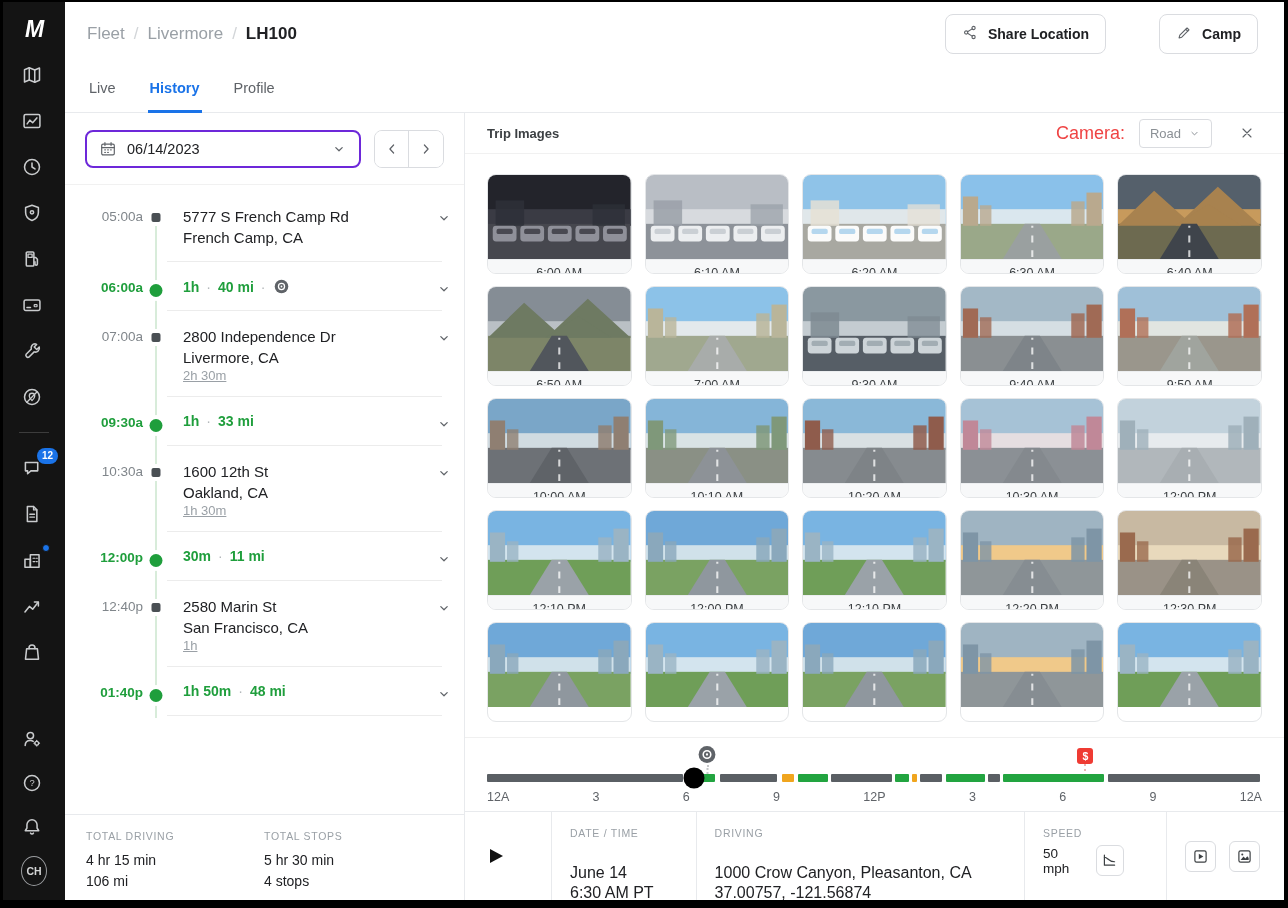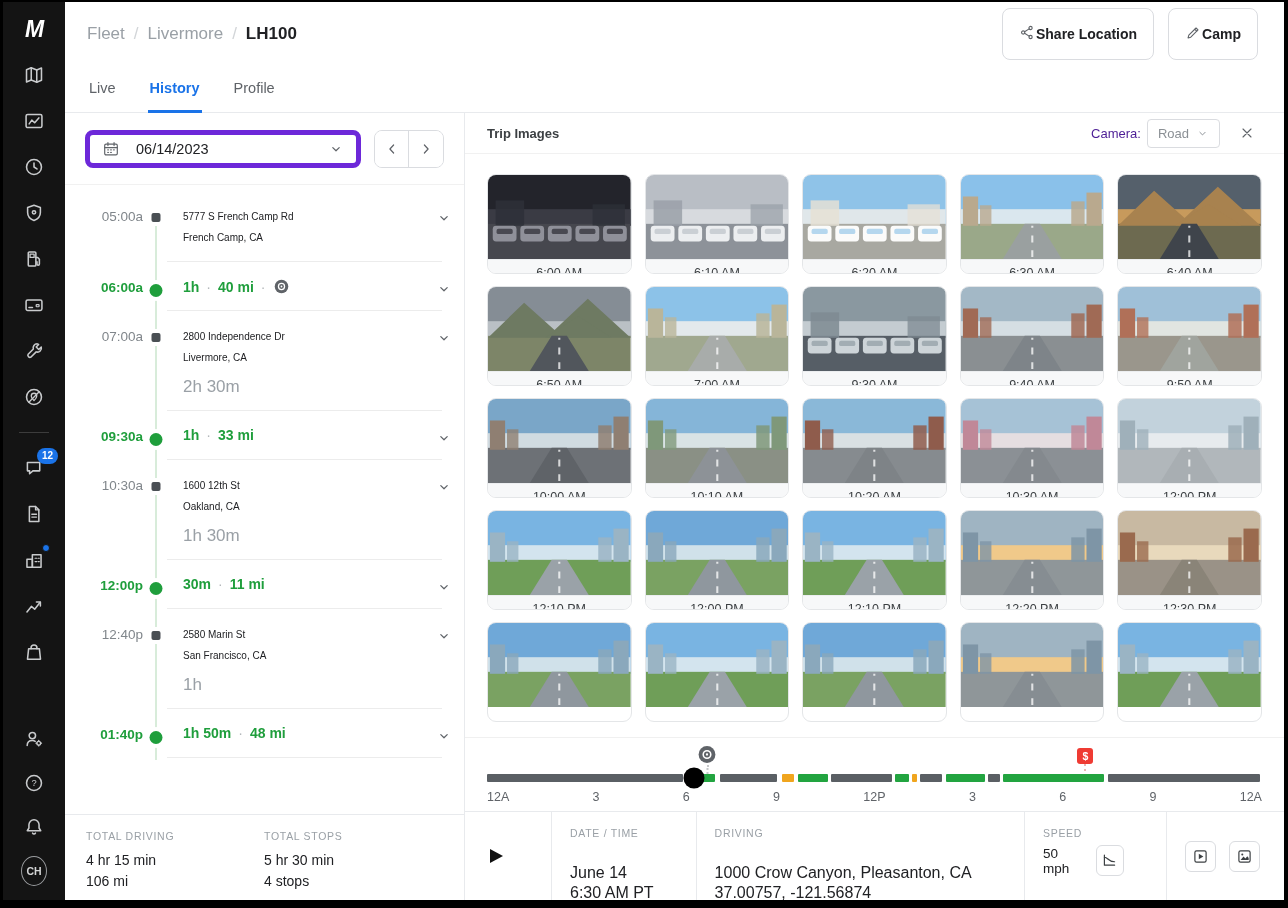--- a/index.html
+++ b/index.html
@@ -12,86 +12,86 @@
     font-family:"Liberation Sans","DejaVu Sans",sans-serif; color:var(--ink);}
   .screen{width:1288px;height:908px;border-style:solid;border-color:#000;
     border-width:2px 4px 8px 3px; display:flex; background:#fff; overflow:hidden;}
 
   
   .rail{width:62px; background:var(--rail-bg); display:flex; flex-direction:column; justify-content:space-between; flex:0 0 62px;}
   .rail-logo{height:54px; display:flex; align-items:center; justify-content:center;
     color:#fff; font-size:23px; font-weight:800; font-style:italic; letter-spacing:-1px;}
   .rail-group{display:flex; flex-direction:column; align-items:center; gap:20px; padding:6px 0 10px;}
   .rail-group.bottom{gap:18px; padding-bottom:16px;}
-  .rail-item{position:relative; width:26px; height:26px; display:flex; align-items:center; justify-content:center; cursor:pointer;}
+  .rail-item{position:relative; width:26px; height:26px; display:flex; align-items:center; justify-content:flex-start; cursor:pointer;}
   .rail-item svg{width:22px;height:22px;}
   .rail-div{width:30px; height:1px; background:#3c3c3c; margin:2px 0;}
   .rail-badge{position:absolute; top:-7px; right:-11px; background:var(--blue); color:#fff;
     font-size:10px; font-weight:700; line-height:1; padding:3px 5px; border-radius:9px;}
   .rail-dot{position:absolute; top:-3px; right:-3px; width:8px; height:8px; border-radius:50%; background:var(--blue); border:1.5px solid var(--rail-bg);}
   .rail-avatar{width:30px;height:30px;border-radius:50%;border:1.5px solid #9b9da0;color:#d6d7d8;
     display:flex;align-items:center;justify-content:center;font-size:10.5px;font-weight:600;}
 
   
   .main{flex:1; display:flex; flex-direction:column; min-width:0;}
   .topbar{height:64px; display:flex; align-items:center; justify-content:space-between; padding:0 26px 0 22px;}
   .crumbs{display:flex; align-items:center; gap:9px; font-size:17px;}
   .crumb{color:var(--gray2);} .crumb.sep{color:#d2d5d8;} .crumb.current{color:var(--ink); font-weight:700;}
   .topbar-actions{display:flex; gap:14px;}
-  .btn{display:flex; align-items:center; height:52px; padding:0 16px; background:#fff;
-    border:1px solid #dadce0; border-radius:8px; font-size:14px; font-weight:600; color:var(--ink); cursor:pointer;}
+  .btn{display:flex; align-items:center; gap:9px; height:40px; padding:0 16px; background:#fff;
+    border:1px solid #dadce0; border-radius:8px; font-size:14px; font-weight:600; color:var(--ink); cursor:pointer;margin-left:39px;}
   .btn svg{width:17px;height:17px;}
 
   .tabs{display:flex; gap:30px; padding:0 22px; border-bottom:1px solid var(--border); height:47px;}
   .tab{display:flex; align-items:center; font-size:14.5px; color:#5f6368; cursor:pointer;
     border-bottom:3px solid transparent; padding:0 2px; margin-bottom:-1px;}
   .tab.active{color:var(--blue); font-weight:600; border-bottom-color:var(--blue);}
 
   .content{flex:1; display:flex; min-height:0;}
 
   
   .left-panel{width:400px; flex:0 0 400px; border-right:1px solid var(--border); display:flex; flex-direction:column; min-height:0;}
   .date-row{display:flex; align-items:center; gap:13px; padding:17px 20px 16px; border-bottom:1px solid #f1f1f1;}
-  .date-picker{flex:1; height:38px; border:5px solid #6d28d9; border-radius:8px; display:flex;
-    align-items:center; padding:0 12px; gap:16px; cursor:pointer;}
+  .date-picker{flex:1; height:38px; border:2px solid #6d28d9; border-radius:8px; display:flex;
+    align-items:center; padding:0 12px; gap:10px; cursor:pointer;}
   .date-picker .dval{flex:1; font-size:14.5px; color:var(--ink);}
   .date-nav{display:flex; border:1px solid #dadce0; border-radius:8px; overflow:hidden; height:38px;}
   .date-nav button{width:34px; background:#fff; border:none; display:flex; align-items:center; justify-content:center; cursor:pointer;}
   .date-nav button:first-child{border-right:1px solid #dadce0;}
   .icon16{width:16px;height:16px;} .icon18{width:18px;height:18px;}
 
   .trip-list{flex:1; overflow:hidden; padding:6px 0 0;}
   .trow{display:flex; position:relative; padding:15px 0 14px; cursor:pointer;}
   .trow::after{content:''; position:absolute; left:102px; right:22px; bottom:0; height:1px; background:var(--border2);}
   .t-time{width:78px; flex:0 0 78px; text-align:right; padding-left:21px; font-size:13.5px; color:var(--gray); padding-top:3px;}
   .t-time.drive{color:var(--green); font-weight:600;}
   .t-rail{width:26px; flex:0 0 26px; position:relative;}
   .t-rail::before{content:''; position:absolute; left:50%; top:-16px; bottom:-16px; width:2px; margin-left:-1px; background:#d8ecda;}
   .trow.first .t-rail::before{top:9px;}
   .t-marker{position:absolute; left:50%; top:7px; transform:translateX(-50%); z-index:1;}
   .t-marker.stop{width:9px;height:9px;background:#4a4f54;border-radius:2px;box-shadow:0 0 0 4px #fff;}
   .t-marker.drive{width:13px;height:13px;background:var(--green);border-radius:50%;box-shadow:0 0 0 4px #fff;}
   .t-body{flex:1; padding-left:14px; min-width:0;}
-  .t-title{font-size:10px; line-height:21px; color:var(--ink);}
-  .t-dur{font-size:17px; color:var(--gray2); margin-top:9px;}
+  .t-title{font-size:15px; line-height:21px; color:var(--ink);}
+  .t-dur{font-size:13px; color:var(--gray2); text-decoration:underline;}
   .t-drive{display:flex; align-items:center; gap:7px; font-size:14px; font-weight:600; color:var(--green); padding-top:1px;}
   .t-dot{color:#b4b8bb; font-weight:400;}
   .t-cam{width:17px;height:17px; display:inline-flex;}
   .t-chev{width:40px; flex:0 0 40px; display:flex; justify-content:center; padding-top:4px; color:#5f6368;}
 
   .totals{border-top:1px solid var(--border); padding:15px 0 0 21px; height:86px; flex:0 0 86px; display:flex;}
   .tot-col{width:178px;}
   .tot-label{font-size:10.5px; letter-spacing:.7px; color:var(--gray2); font-weight:500;}
   .tot-v{font-size:14px; color:var(--ink); margin-top:8px; line-height:21px;}
 
   
   .right-panel{flex:1; display:flex; flex-direction:column; min-width:0; min-height:0;}
-  .ti-header{height:41px; flex:0 0 41px; border-bottom:1px solid #f1f1f1; display:flex; align-items:center; padding:0 22px; gap:6px;}
+  .ti-header{height:41px; flex:0 0 41px; border-bottom:1px solid #f1f1f1; display:flex; align-items:center; padding:0 22px; gap:14px;}
   .ti-title{font-size:13px; font-weight:700; color:#3c4043; flex:1;}
-  .cam-label{font-size:13px; color:#4c1d95;}
+  .cam-label{font-size:18px; color:#ef4444;}
   .cam-select{display:flex; align-items:center; gap:7px; border:1px solid #dadce0; border-radius:4px;
     padding:6px 10px; font-size:13px; color:#8b9095; cursor:pointer;}
   .ti-close{width:30px;height:30px; display:flex; align-items:center; justify-content:center; cursor:pointer; color:#5f6368; margin-left:6px;}
 
   .ti-grid{flex:1; min-height:0; overflow:hidden; padding:20px 22px 0; display:grid;
     grid-template-columns:repeat(5,1fr); gap:12px 13px; align-content:start;}
   .ti-card{border-radius:9px; overflow:hidden; border:1px solid #e4e6e8; background:#fff; height:100px; cursor:pointer;}
   .ti-img{height:84px; display:block; width:100%;}
   .ti-img svg{width:100%; height:100%; display:block;}
   .ti-cap{height:26px; background:#f7f8f9; border-top:1px solid #eceef0; display:flex; align-items:center; justify-content:center;

